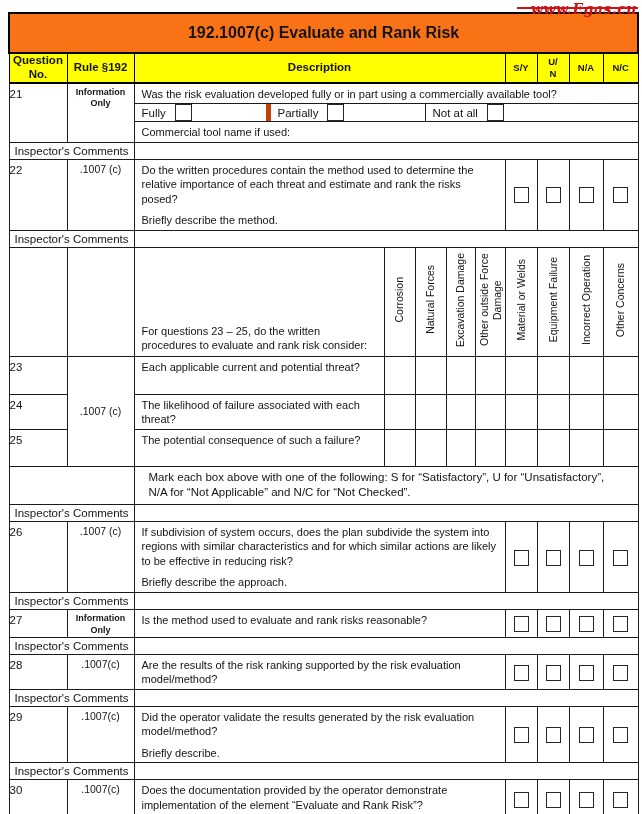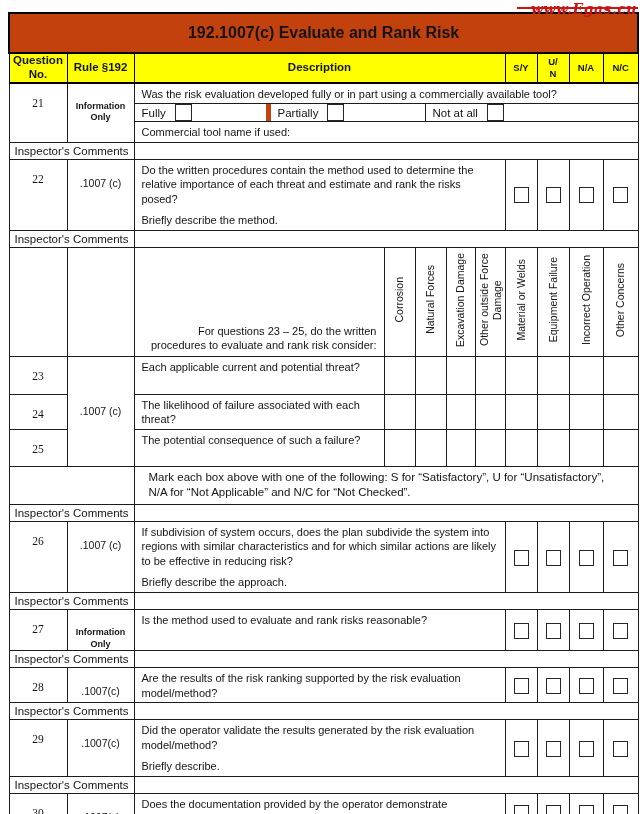--- a/index.html
+++ b/index.html
@@ -27,54 +27,54 @@
   td{border:1px solid #1c1c1c;padding:0;vertical-align:top;overflow:hidden;}
   
   tr.r-title{height:40px} tr.r-head{height:28px}
   tr.r-21a{height:19px} tr.r-21b{height:17px} tr.r-21c{height:16px}
   tr.r-ic{height:17px} tr.r-22{height:62px} tr.r-mhead{height:105px}
   tr.r-23{height:38px} tr.r-24{height:34px} tr.r-25{height:37px}
   tr.r-note{height:35px} tr.r-26{height:55px} tr.r-27{height:28px}
   tr.r-28{height:35px} tr.r-29{height:53px} tr.r-30{height:38px}
   
   .title{
-    background:#c2410c;border:2px solid #000;
+    background:#f97316;border:2px solid #000;
     text-align:center;vertical-align:middle;
     font-weight:bold;font-size:16px;
   }
   .hq{
     background:#ffff00;border:1px solid #000;
     border-top-width:2px;border-bottom-width:2px;
     text-align:center;vertical-align:middle;
     font-weight:bold;font-size:11.5px;line-height:1.2;
   }
   .hm{font-size:9.5px;}
   .pre{white-space:pre-line;}
-  .qno{text-align:center;font-size:11.5px;padding-top:13px;font-family:Liberation Serif, serif;}
-  .rule{text-align:center;font-size:10.5px;padding-top:17px;}
+  .qno{text-align:left;font-size:11.5px;padding-top:4px;}
+  .rule{text-align:center;font-size:10.5px;padding-top:3px;}
   .rule-sm{font-size:9px;font-weight:bold;line-height:1.3;}
   .rule-mid{vertical-align:middle;padding-top:0;}
   .desc{font-size:11px;line-height:1.32;padding:3px 7px 2px 7px;}
   .prompt{margin-top:7px;}
   .mark{vertical-align:middle;text-align:center;}
   .cb{
     display:inline-block;width:13px;height:14px;
     border:1.5px solid #262626;background:#fff;vertical-align:middle;
   }
   .cb-lg{width:15px;height:15px;}
   .optcell{padding:0;}
   .optwrap{display:flex;height:100%;align-items:stretch;}
   .optgroup{display:flex;align-items:center;gap:9px;padding-left:7px;
     font-size:11.5px;}
   .g1{width:124px;border-right:5px solid #c2410c;}
   .g2{width:147px;border-right:1px solid #1c1c1c;}
   .g3{flex:1;align-items:center;}
   .ic-label{font-size:11.5px;padding:2px 2px 1px 5px;white-space:nowrap;}
   .ic-field{background:#fff;}
-  .intro{vertical-align:bottom;padding-bottom:3px;text-align:right;}
+  .intro{vertical-align:bottom;padding-bottom:3px;}
   .rotcell{vertical-align:middle;text-align:center;padding:2px 0;}
   .rot{
     display:inline-block;
     writing-mode:vertical-rl;transform:rotate(180deg);
     font-size:10.5px;line-height:12.5px;
     max-height:100px;text-align:center;
   }
   .note{font-size:11.5px;line-height:1.35;padding:3px 14px;vertical-align:middle;margin-left:13px;}
   .mcell{background:#fff;}
 </style>

